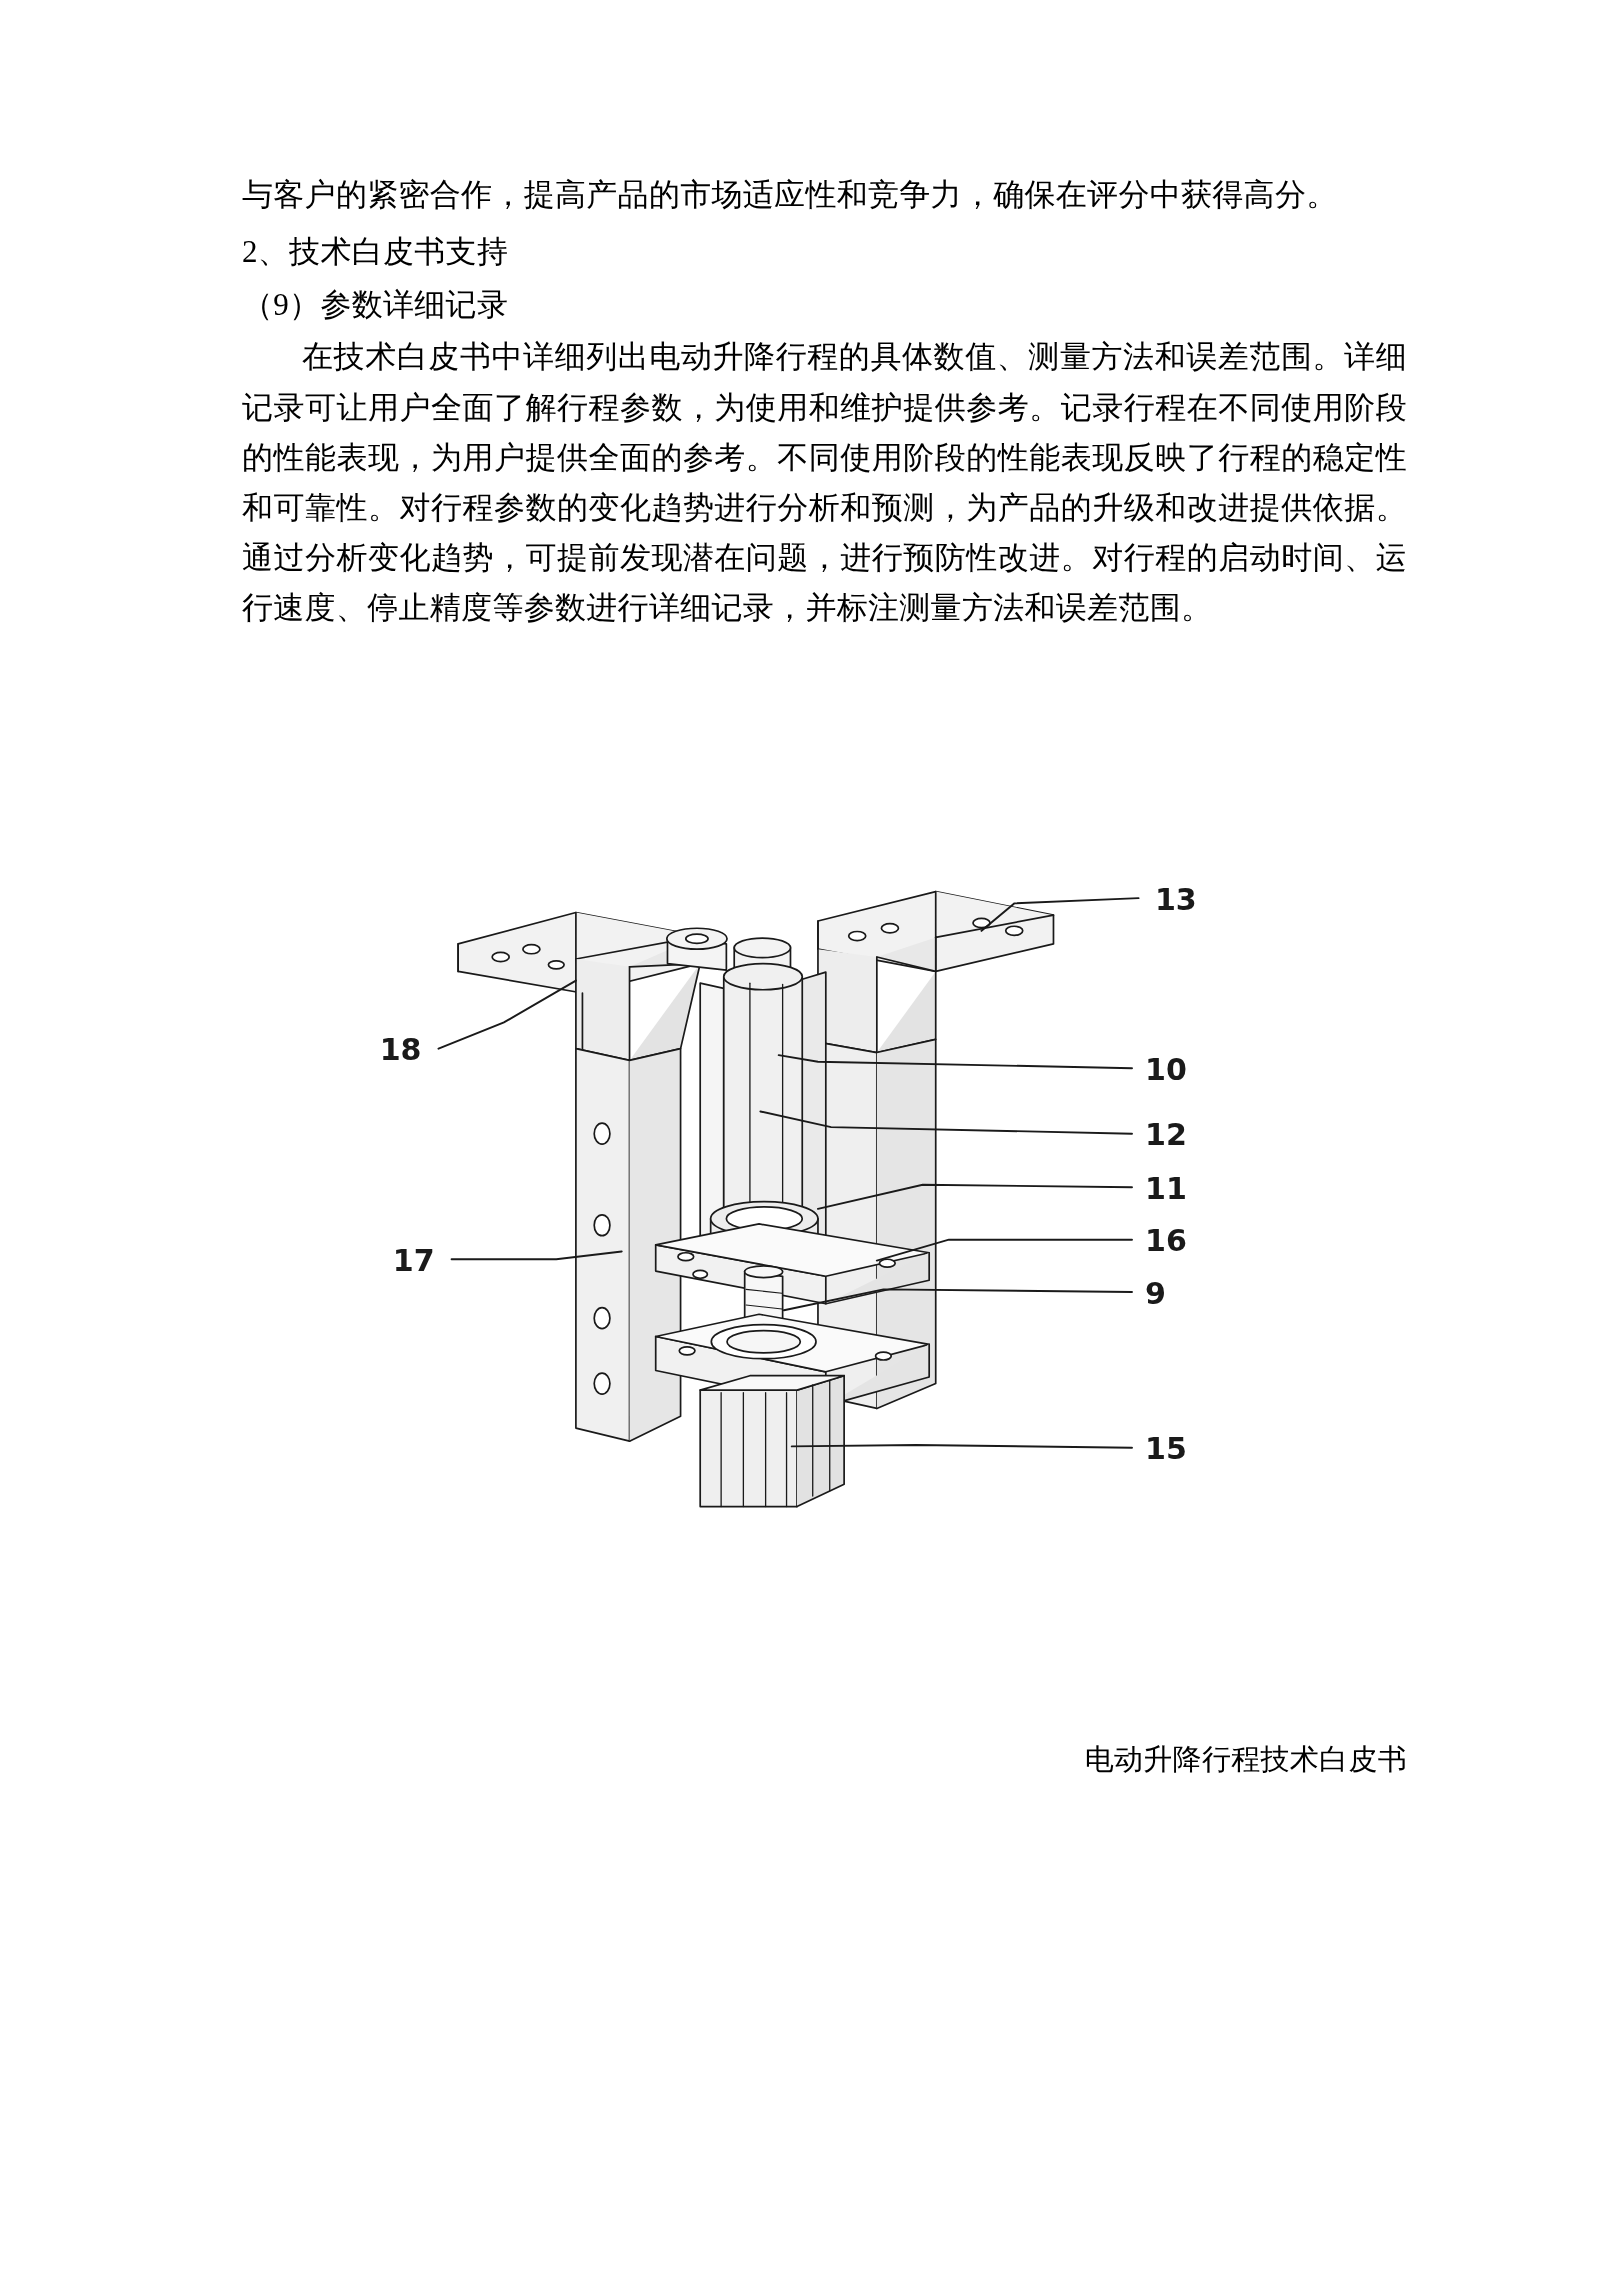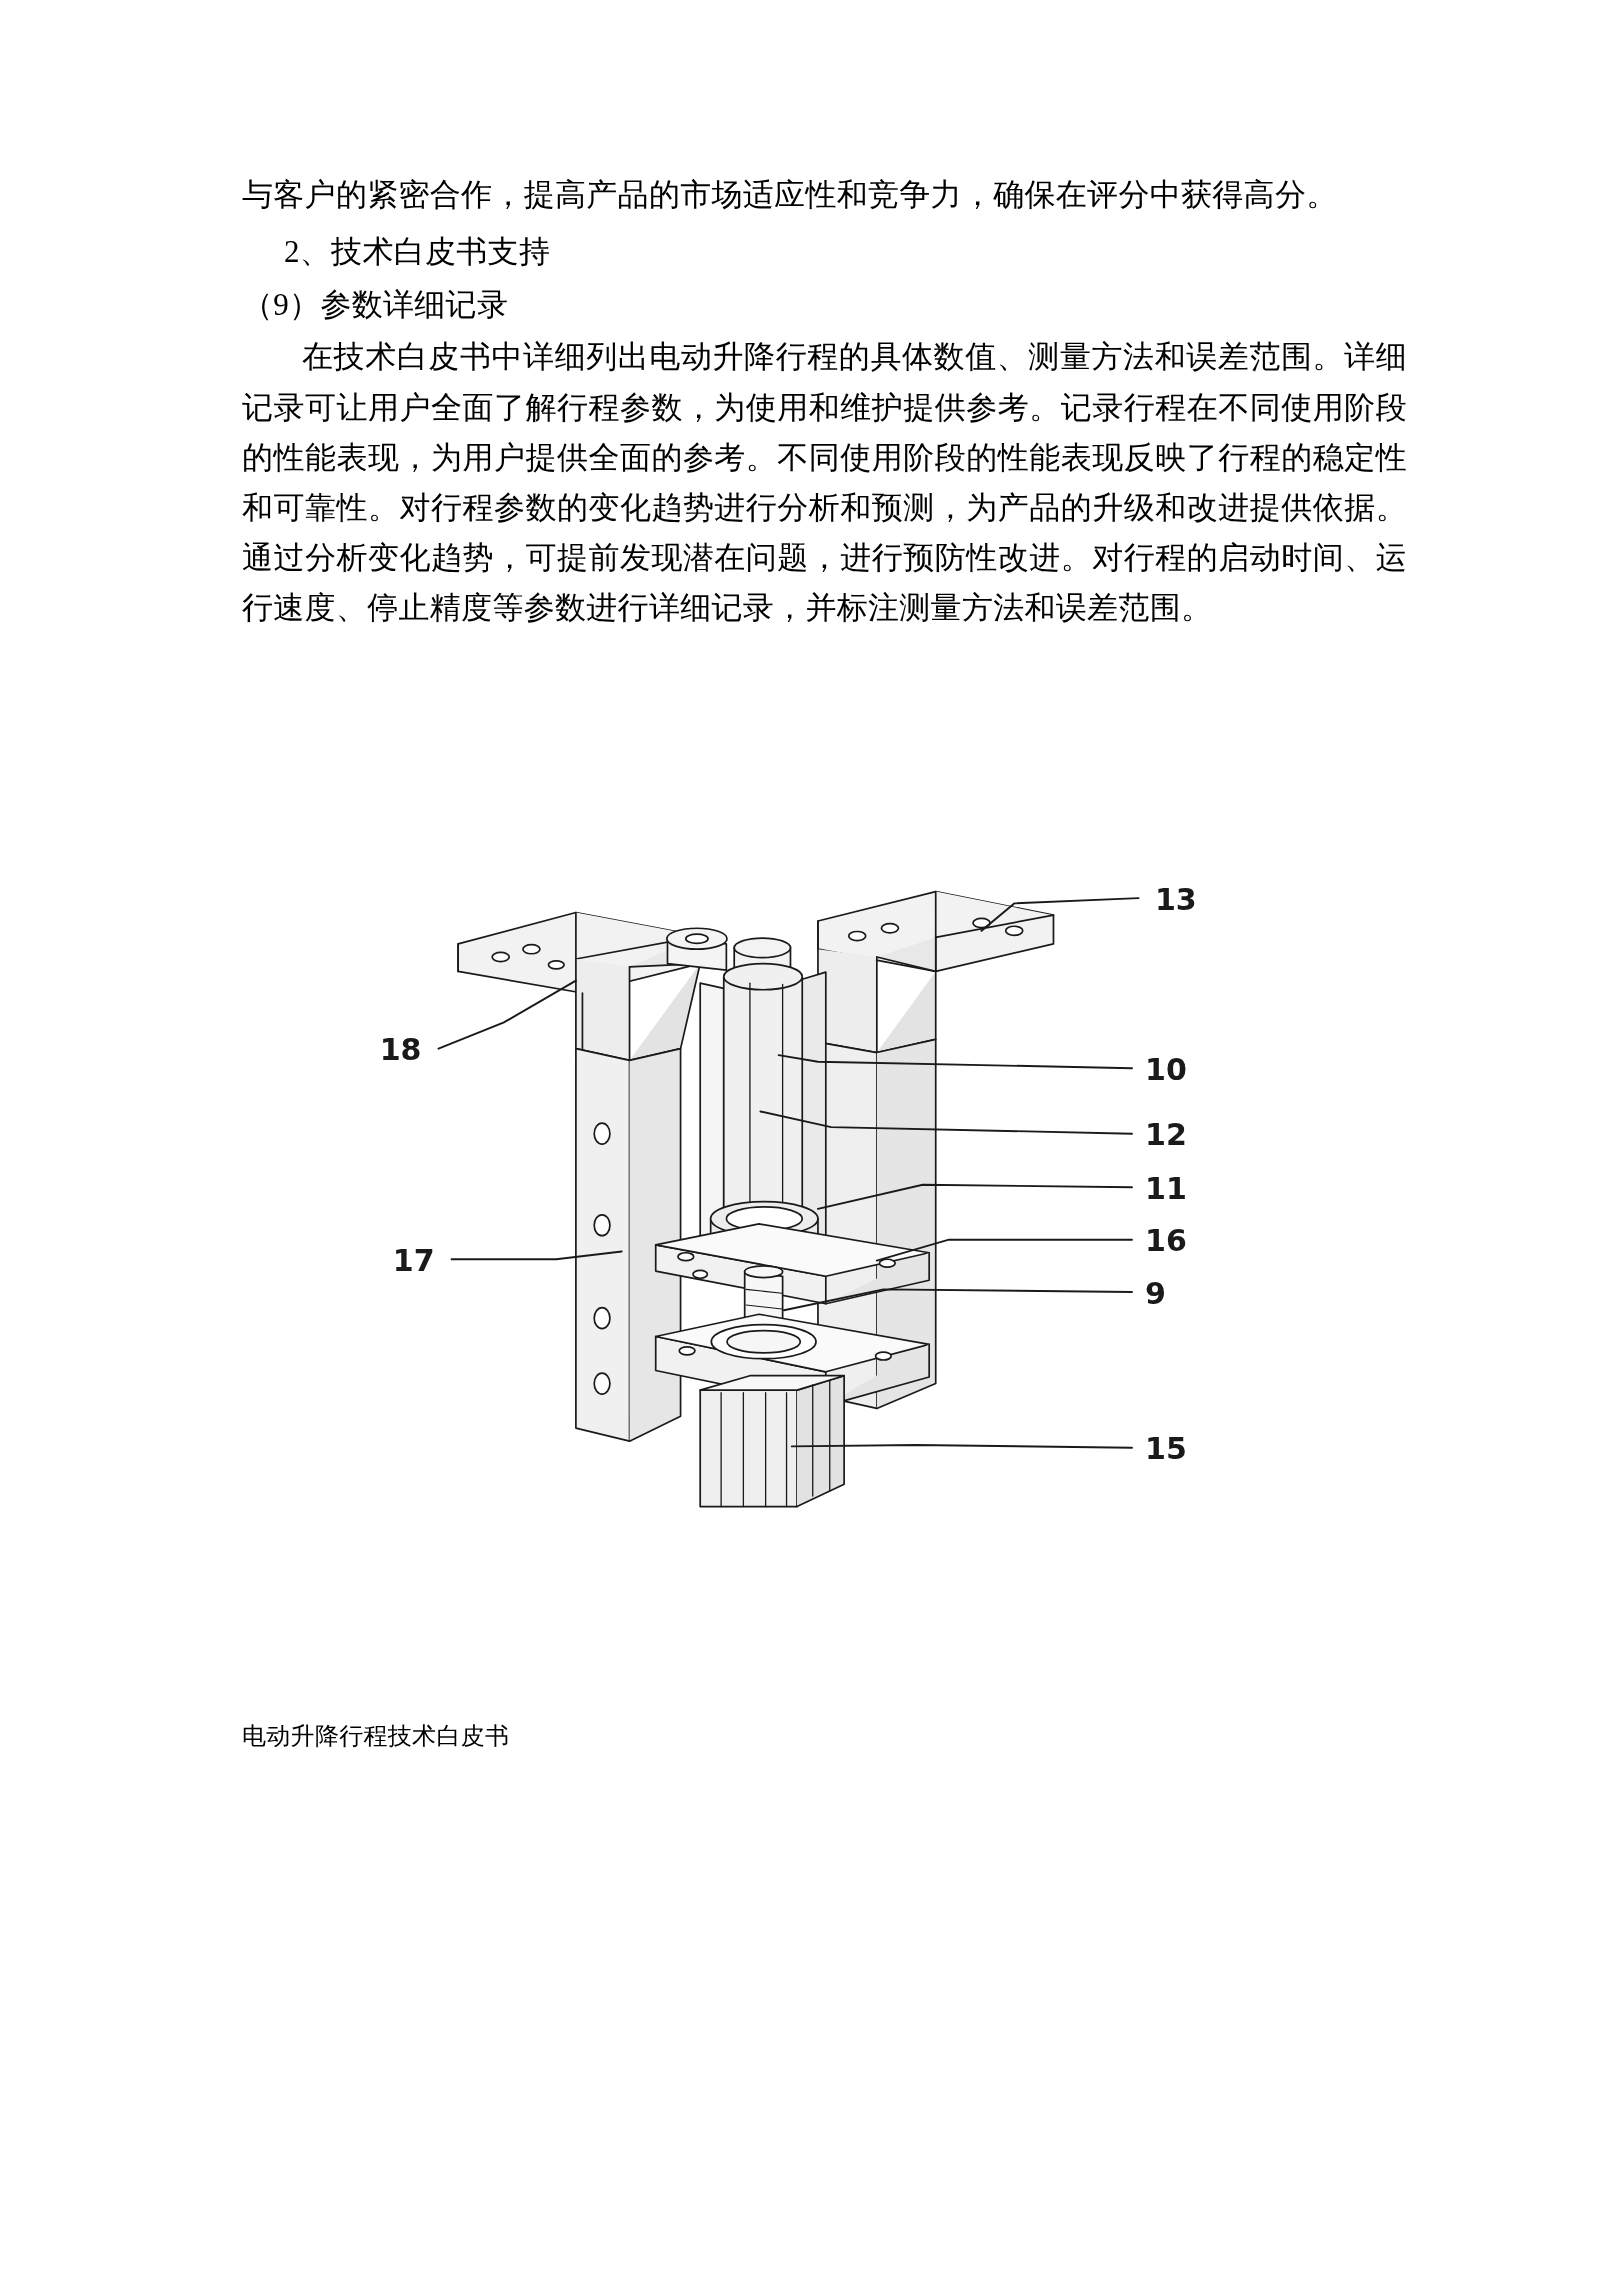--- a/index.html
+++ b/index.html
@@ -30,43 +30,42 @@
     letter-spacing: 0.3px;
     text-align: justify;
     margin: 0 0 2.6px 0;
     white-space: pre-wrap;
   }
   .para.indent {
     text-indent: 60px;
   }
   .para.heading {
     margin-top: 6.5px;
-    margin-left: 42px;
   }
   .figure-wrap {
     margin-top: 22px;
     width: 100%;
     text-align: center;
   }
   .figure-box {
     position: relative;
     width: 929px;
     height: 1060px;
     margin: 0 auto;
   }
   .figure-box svg {
     display: block;
     width: 100%;
     height: 100%;
   }
   .fig-caption {
-    font-size: 24px;
+    font-size: 29px;
     line-height: 1.5;
-    text-align: left;
-    margin-top: 2px;
+    text-align: right;
+    margin-top: 22px;
     letter-spacing: 0.3px;
   }
   .callout-text {
     font-family: "DejaVu Sans", "Liberation Sans", sans-serif;
     font-weight: bold;
     font-size: 46px;
     fill: #1a1a1a;
   }
 </style>
 </head>

